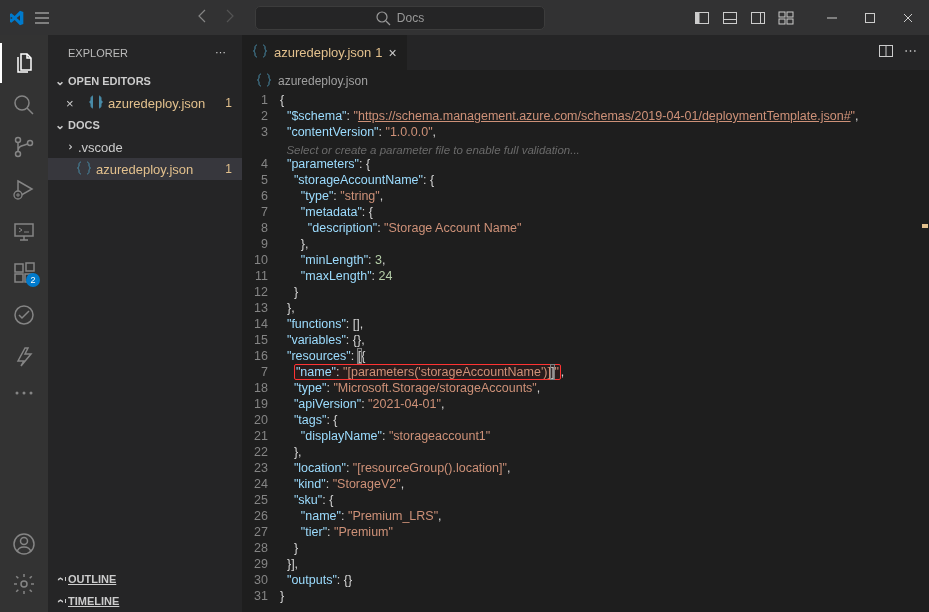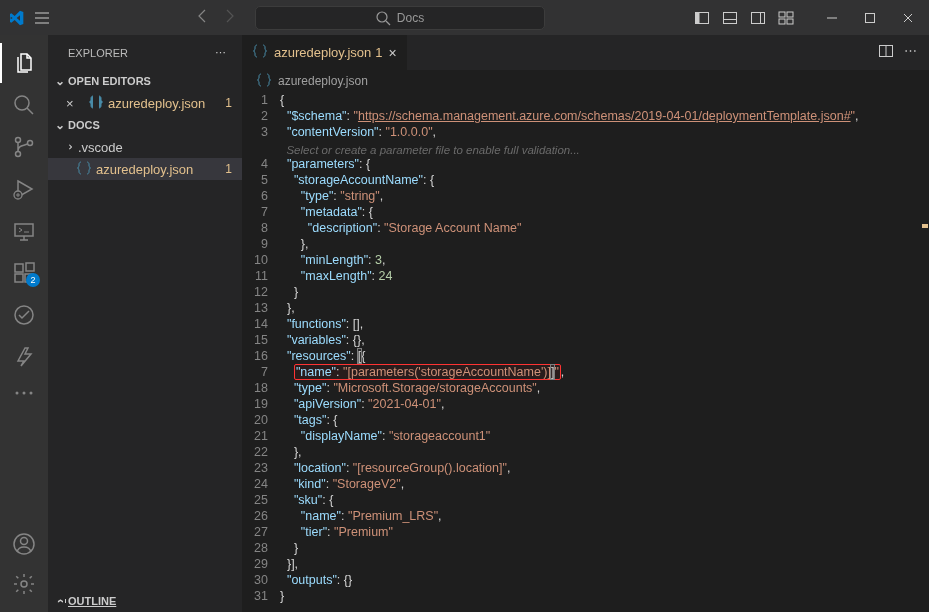--- a/index.html
+++ b/index.html
@@ -267,20 +267,24 @@
           </svg>
       </span>
       <span>azuredeploy.json</span>
       <span class="problem-count">1</span>
     </div>
 
     <div class="sidebar-bottom">
       <div class="section-header collapsed">
         <span class="chevron">›</span>
         <span>OUTLINE</span>
+      </div>
+      <div class="section-header collapsed">
+        <span class="chevron">›</span>
+        <span>TIMELINE</span>
       </div>
     </div>
   </div>
 
   <div class="editor-area">
     <div class="tab-row">
       <div class="tabs">
         <div class="tab">
           <span style="color:#498ba7">
             <svg width="14" height="14" viewBox="0 0 16 16">

